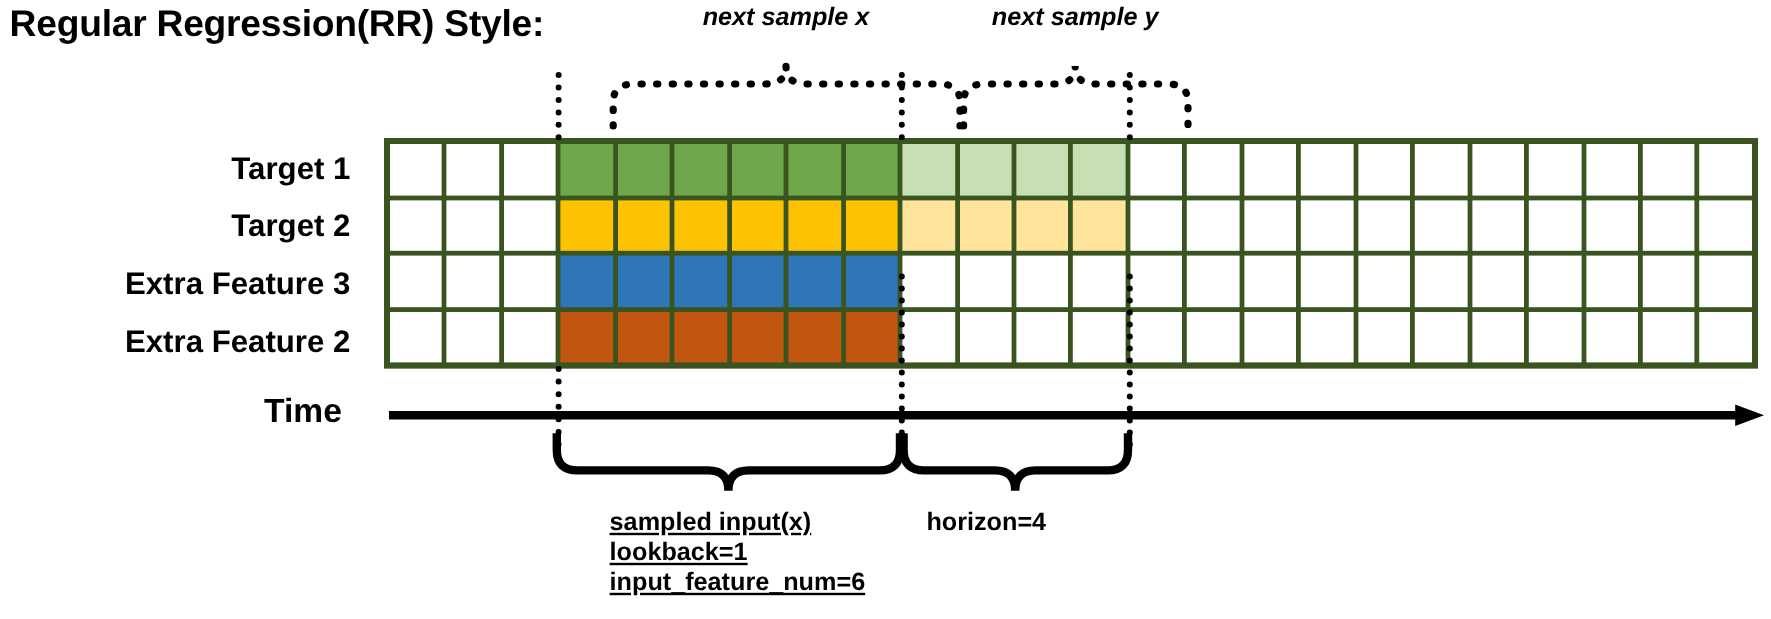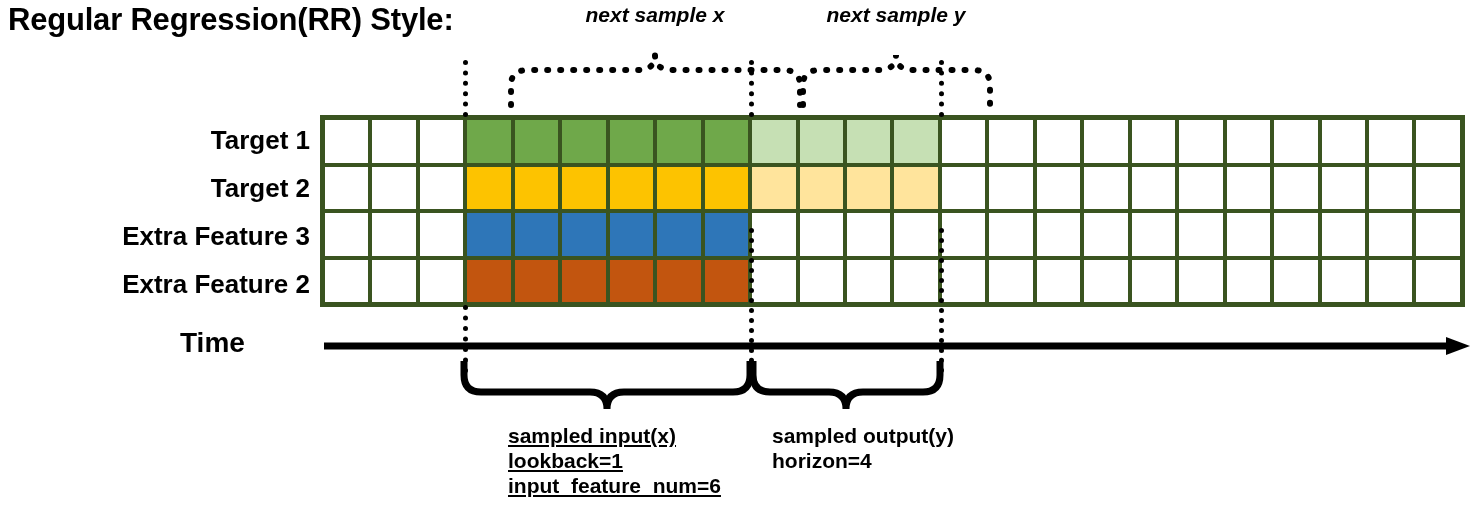--- a/index.html
+++ b/index.html
@@ -32,21 +32,21 @@
 
   
   .row-label {
     position: absolute;
     right: 0;
     width: 310px;
     text-align: right;
     font-size: 26px;
     font-weight: bold;
     white-space: nowrap;
-    padding-right: 10px;
+    padding-right: 28px;
     box-sizing: border-box;
   }
   #row-labels {
     position: absolute;
     left: 0;
     top: 115px;
     width: 320px;
     height: 192px;
   }
 
@@ -81,21 +81,21 @@
   .cell.c-gold-light  { background: #ffe49c; }
   .cell.c-blue        { background: #2e76b8; }
   .cell.c-orange      { background: #c2550f; }
 
   
   #time-label {
     position: absolute;
     left: 180px;
     top: 327px;
     width: 145px;
-    text-align: left;
+    text-align: center;
     font-size: 28px;
     font-weight: bold;
   }
   #time-axis {
     position: absolute;
     left: 324px;
     top: 336px;
     width: 1146px;
     height: 20px;
   }
@@ -284,17 +284,16 @@
 
     <path d="M 753,361 L 753,375 Q 753,392 770,392 L 829,392 Q 846,392 846,409 Q 846,392 863,392 L 923,392 Q 940,392 940,375 L 940,361" fill="none" stroke="#000" stroke-width="7" stroke-linecap="butt"></path>
   </svg>
 
   <div class="bottom-caption" style="left:508px; top:423px;text-decoration:underline;">
     <div>sampled input(x)</div>
     <div>lookback=1</div>
     <div>input_feature_num=6</div>
   </div>
   <div class="bottom-caption" style="left:772px; top:423px;">
-    <div>sampled output(y)</div>
     <div>horizon=4</div>
   </div>
 
 </div>
 
 </body></html>

